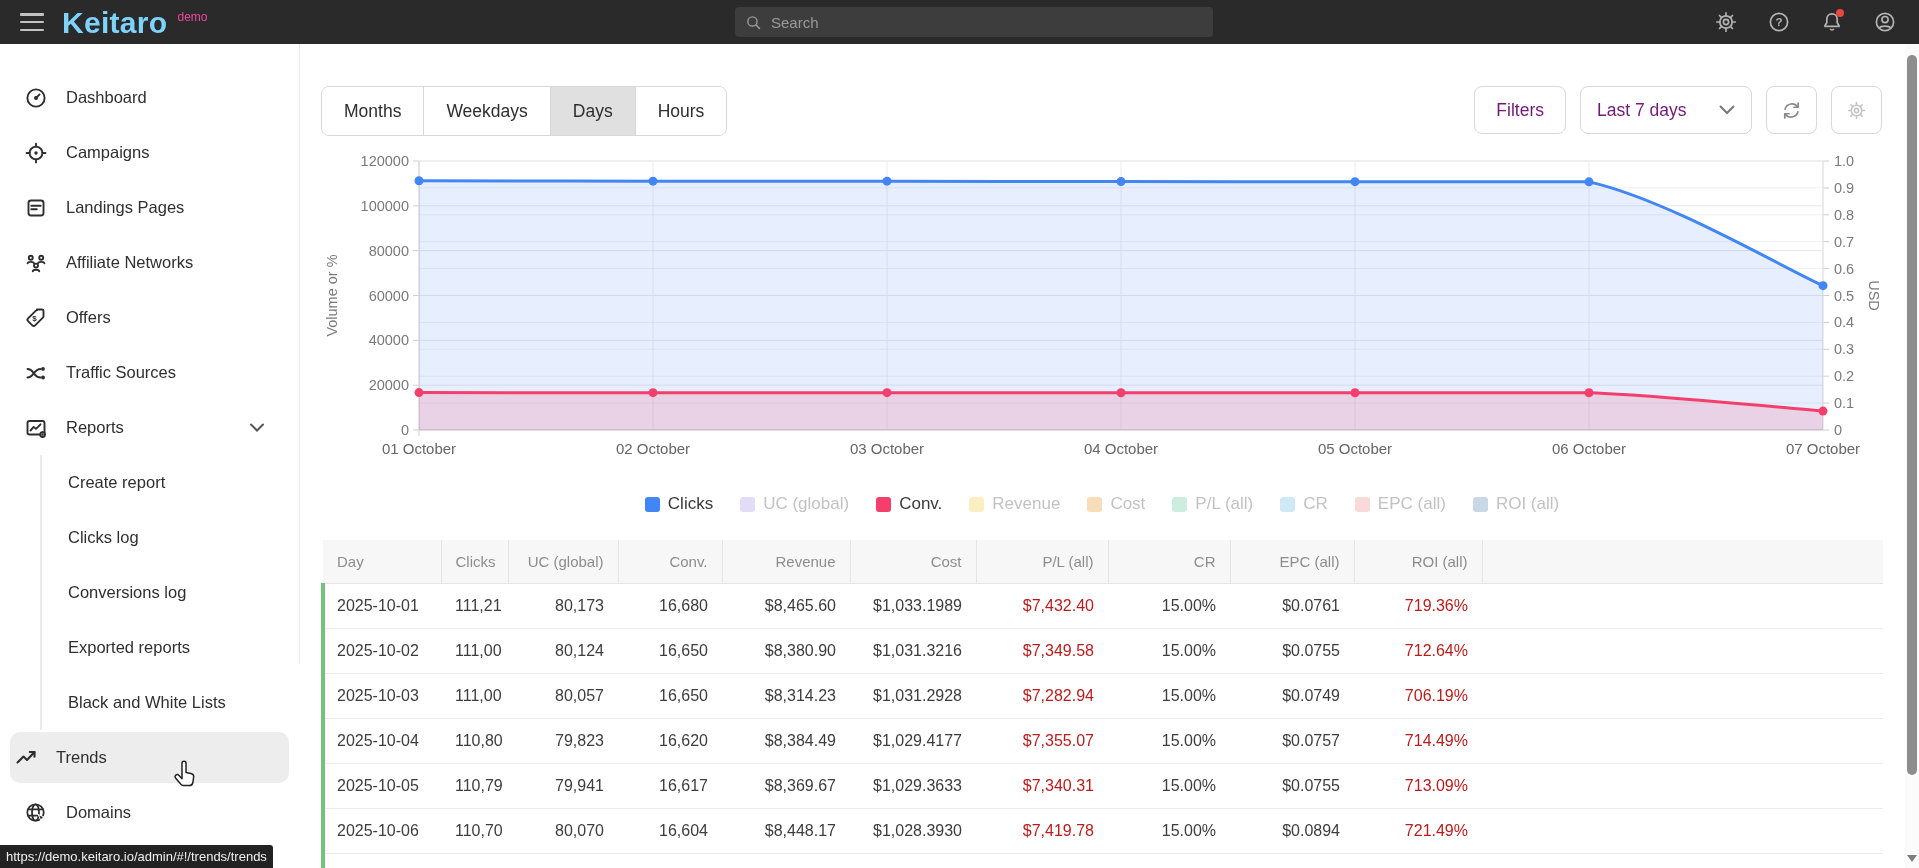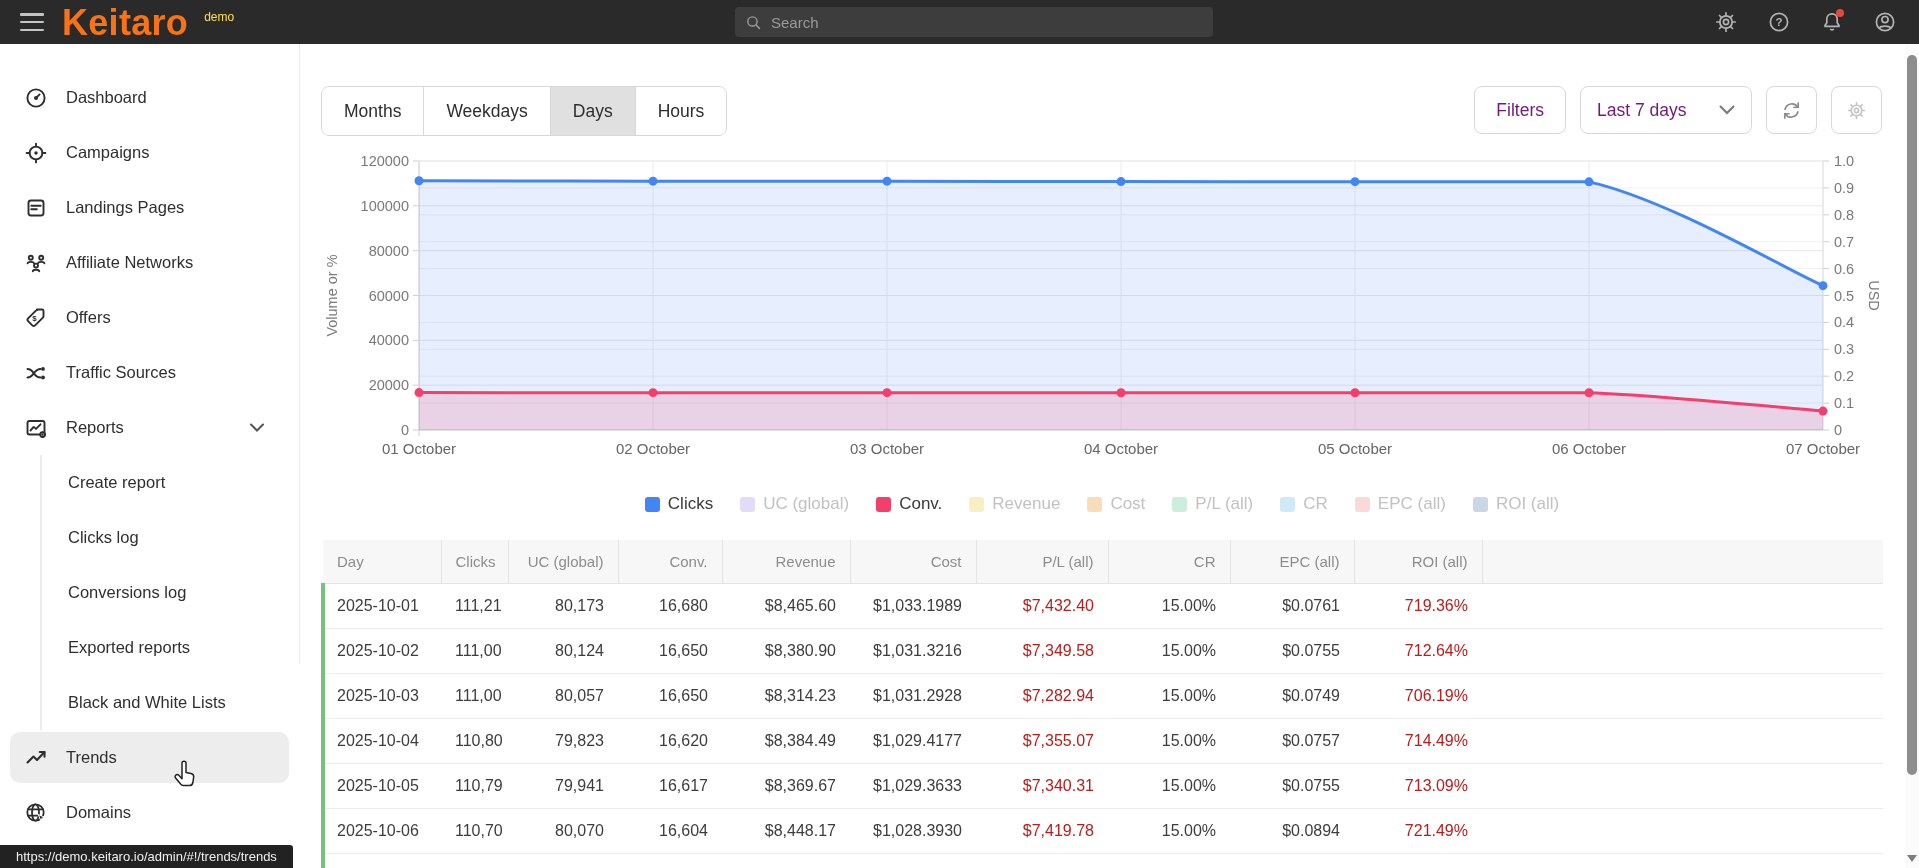--- a/index.html
+++ b/index.html
@@ -4,39 +4,39 @@
 <style>
   * { margin:0; padding:0; box-sizing:border-box; }
   html,body { width:1919px; height:868px; overflow:hidden; font-family:"Liberation Sans","DejaVu Sans",sans-serif; background:#fff; }
   .page { position:relative; width:1919px; height:868px; overflow:hidden; background:#fff; }
 
   
   .topbar { position:absolute; top:0; left:0; width:1919px; height:44px; background:#2a2a2a; display:flex; align-items:center; z-index:30; }
   .burger { width:24px; height:18px; margin-left:20px; display:flex; flex-direction:column; justify-content:space-between; cursor:pointer; }
   .burger span { display:block; height:2.5px; background:#c3c3c3; border-radius:1px; }
   .brand { margin-left:18px; display:flex; align-items:flex-start; }
-  .brand-name { font-size:36px; font-weight:800; letter-spacing:.3px; color:#f97316; line-height:27px; }
-  .brand-badge { font-size:12px; color:#fde047; margin-left:16px; margin-top:1px; }
+  .brand-name { font-size:30px; font-weight:800; letter-spacing:.3px; color:#7dd3fc; line-height:27px; }
+  .brand-badge { font-size:12px; color:#ec4899; margin-left:10px; margin-top:1px; }
   .search-wrap { position:absolute; left:735px; top:7px; width:478px; height:30px; background:#3d3d3d; border-radius:4px; display:flex; align-items:center; padding:0 10px; }
   .search-wrap svg { flex:0 0 auto; }
   .search-input { background:transparent; border:none; outline:none; color:#cfcfcf; font-size:15px; margin-left:9px; width:100%; font-family:inherit; }
   .search-input::placeholder { color:#9a9a9a; }
   .top-icons { position:absolute; right:22px; top:0; height:44px; display:flex; align-items:center; gap:29px; color:#b3b3b3; }
   .tico { position:relative; width:24px; height:24px; cursor:pointer; }
   .bell-dot { position:absolute; top:-1px; right:0px; width:8px; height:8px; border-radius:50%; background:#e5493d; }
 
   
   .sidebar { position:absolute; top:44px; left:0; width:300px; height:620px; background:#fff; border-right:1px solid #e8e8e8; padding-top:26px; z-index:10; }
   .side-item { height:55px; display:flex; align-items:center; padding-left:24px; cursor:pointer; color:#2f2f2f; }
   .side-item svg { flex:0 0 24px; }
   .side-label { margin-left:18px; font-size:16.5px; }
   .side-chevron { margin-left:auto; margin-right:30px; color:#555; }
   .sub-group { border-left:2px solid #ebebeb; margin-left:40px; }
   .sub-item { height:55px; display:flex; align-items:center; padding-left:26px; font-size:16.5px; color:#2f2f2f; cursor:pointer; }
-  .side-item.active { background:#ededed; border-radius:10px; margin:2px 10px; height:51px; padding-left:14px; }
+  .side-item.active { background:#ededed; border-radius:10px; margin:2px 10px; height:51px; padding-left:4px; }
   .cursor-hand { position:absolute; left:172px; top:760px; z-index:40; pointer-events:none; }
 
   
   .main { position:absolute; top:44px; left:301px; width:1605px; height:824px; background:#fff; }
 
   .view-tabs { position:absolute; left:20px; top:42px; display:inline-flex; border:1px solid #d8d8d8; border-radius:8px; overflow:hidden; background:#fff; }
   .vtab { padding:0 22px; height:48px; display:flex; align-items:center; font-size:17.5px; color:#2e2e2e; border-right:1px solid #d8d8d8; cursor:pointer; background:#fff; }
   .vtab:last-child { border-right:none; }
   .vtab.active { background:#e0e0e0; }
 
@@ -60,21 +60,21 @@
   
   .trends-table { position:absolute; left:20px; top:496px; width:1562px; border-collapse:collapse; table-layout:fixed; font-size:16px; color:#3d3d3d; }
   .trends-table thead th { height:43px; background:#f7f7f7; color:#8d8d8d; font-weight:400; font-size:15px; border-bottom:1px solid #e4e4e4; border-right:1px solid #e4e4e4; padding:0 14px; text-align:right; cursor:pointer; white-space:nowrap; overflow:hidden; }
   .trends-table thead th:first-child { text-align:left; }
   .trends-table thead th:last-child { border-right:none; }
   .trends-table tbody td { height:45px; border-bottom:1px solid #ececec; padding:0 14px; text-align:right; white-space:nowrap; overflow:hidden; background:#fff; }
   .trends-table tbody td:first-child { text-align:left; border-left:4px solid #74c27b; padding-left:12px; }
   .trends-table .pos { color:#b91c1c; }
 
   
-  .statusbar { position:absolute; left:0; bottom:0; height:23px; background:#222; color:#f0f0f0; font-size:13px; display:flex; align-items:center; padding:0 16px; border-top-right-radius:3px; z-index:50; }
+  .statusbar { position:absolute; left:0; bottom:0; height:23px; background:#222; color:#f0f0f0; font-size:13px; display:flex; align-items:center; padding:0 6px; border-top-right-radius:3px; z-index:50; }
   .scrollbar { position:absolute; right:0; top:44px; width:14px; height:824px; background:#fbfbfb; z-index:20; }
   .scroll-thumb { position:absolute; right:2px; top:11px; width:10px; height:720px; background:#8d8d8d; border-radius:5px; cursor:pointer; }
   .scroll-arrow { position:absolute; right:2px; bottom:6px; width:0; height:0; border-left:5px solid transparent; border-right:5px solid transparent; border-top:7px solid #7d7d7d; }
 </style>
 </head>
 <body>
 
 <div class="page">
 
   <div class="topbar">

